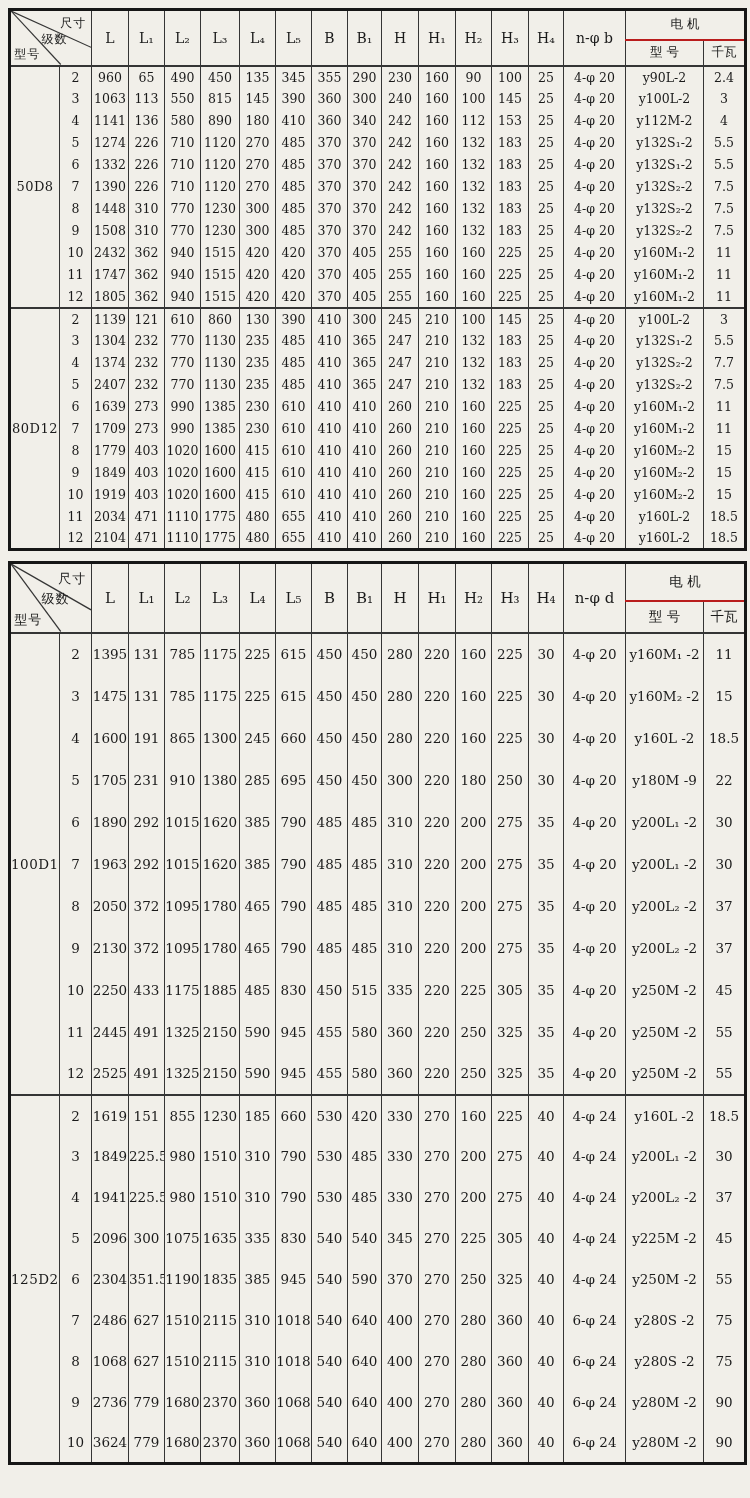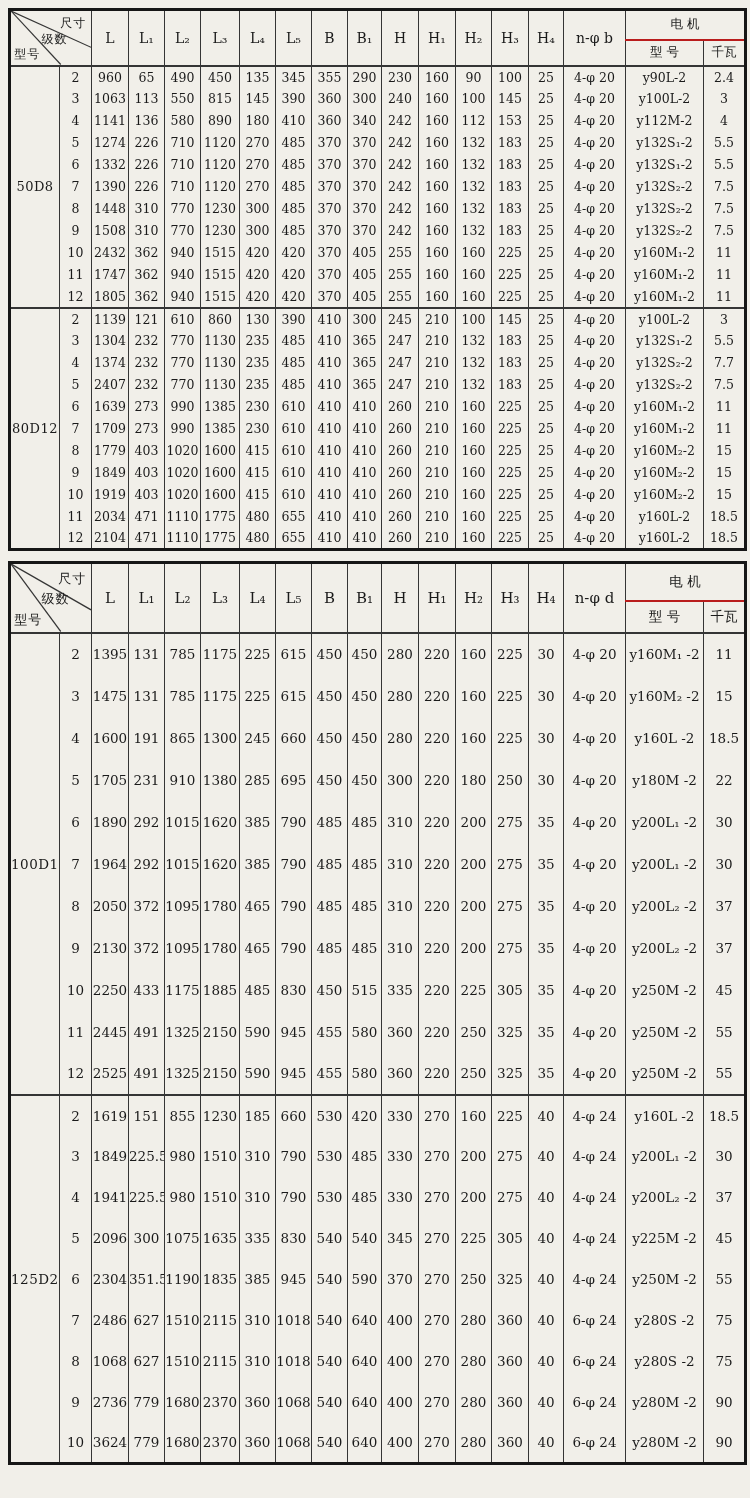--- a/index.html
+++ b/index.html
@@ -662,21 +662,21 @@
           <td>285</td>
           <td>695</td>
           <td>450</td>
           <td>450</td>
           <td>300</td>
           <td>220</td>
           <td>180</td>
           <td>250</td>
           <td>30</td>
           <td>4-φ 20</td>
-          <td>y180M -2</td>
+          <td>y180M -9</td>
           <td>22</td>
         </tr>
         <tr>
           <td>6</td>
           <td>1890</td>
           <td>292</td>
           <td>1015</td>
           <td>1620</td>
           <td>385</td>
           <td>790</td>
@@ -686,21 +686,21 @@
           <td>220</td>
           <td>200</td>
           <td>275</td>
           <td>35</td>
           <td>4-φ 20</td>
           <td>y200L₁ -2</td>
           <td>30</td>
         </tr>
         <tr>
           <td>7</td>
-          <td>1964</td>
+          <td>1963</td>
           <td>292</td>
           <td>1015</td>
           <td>1620</td>
           <td>385</td>
           <td>790</td>
           <td>485</td>
           <td>485</td>
           <td>310</td>
           <td>220</td>
           <td>200</td>

